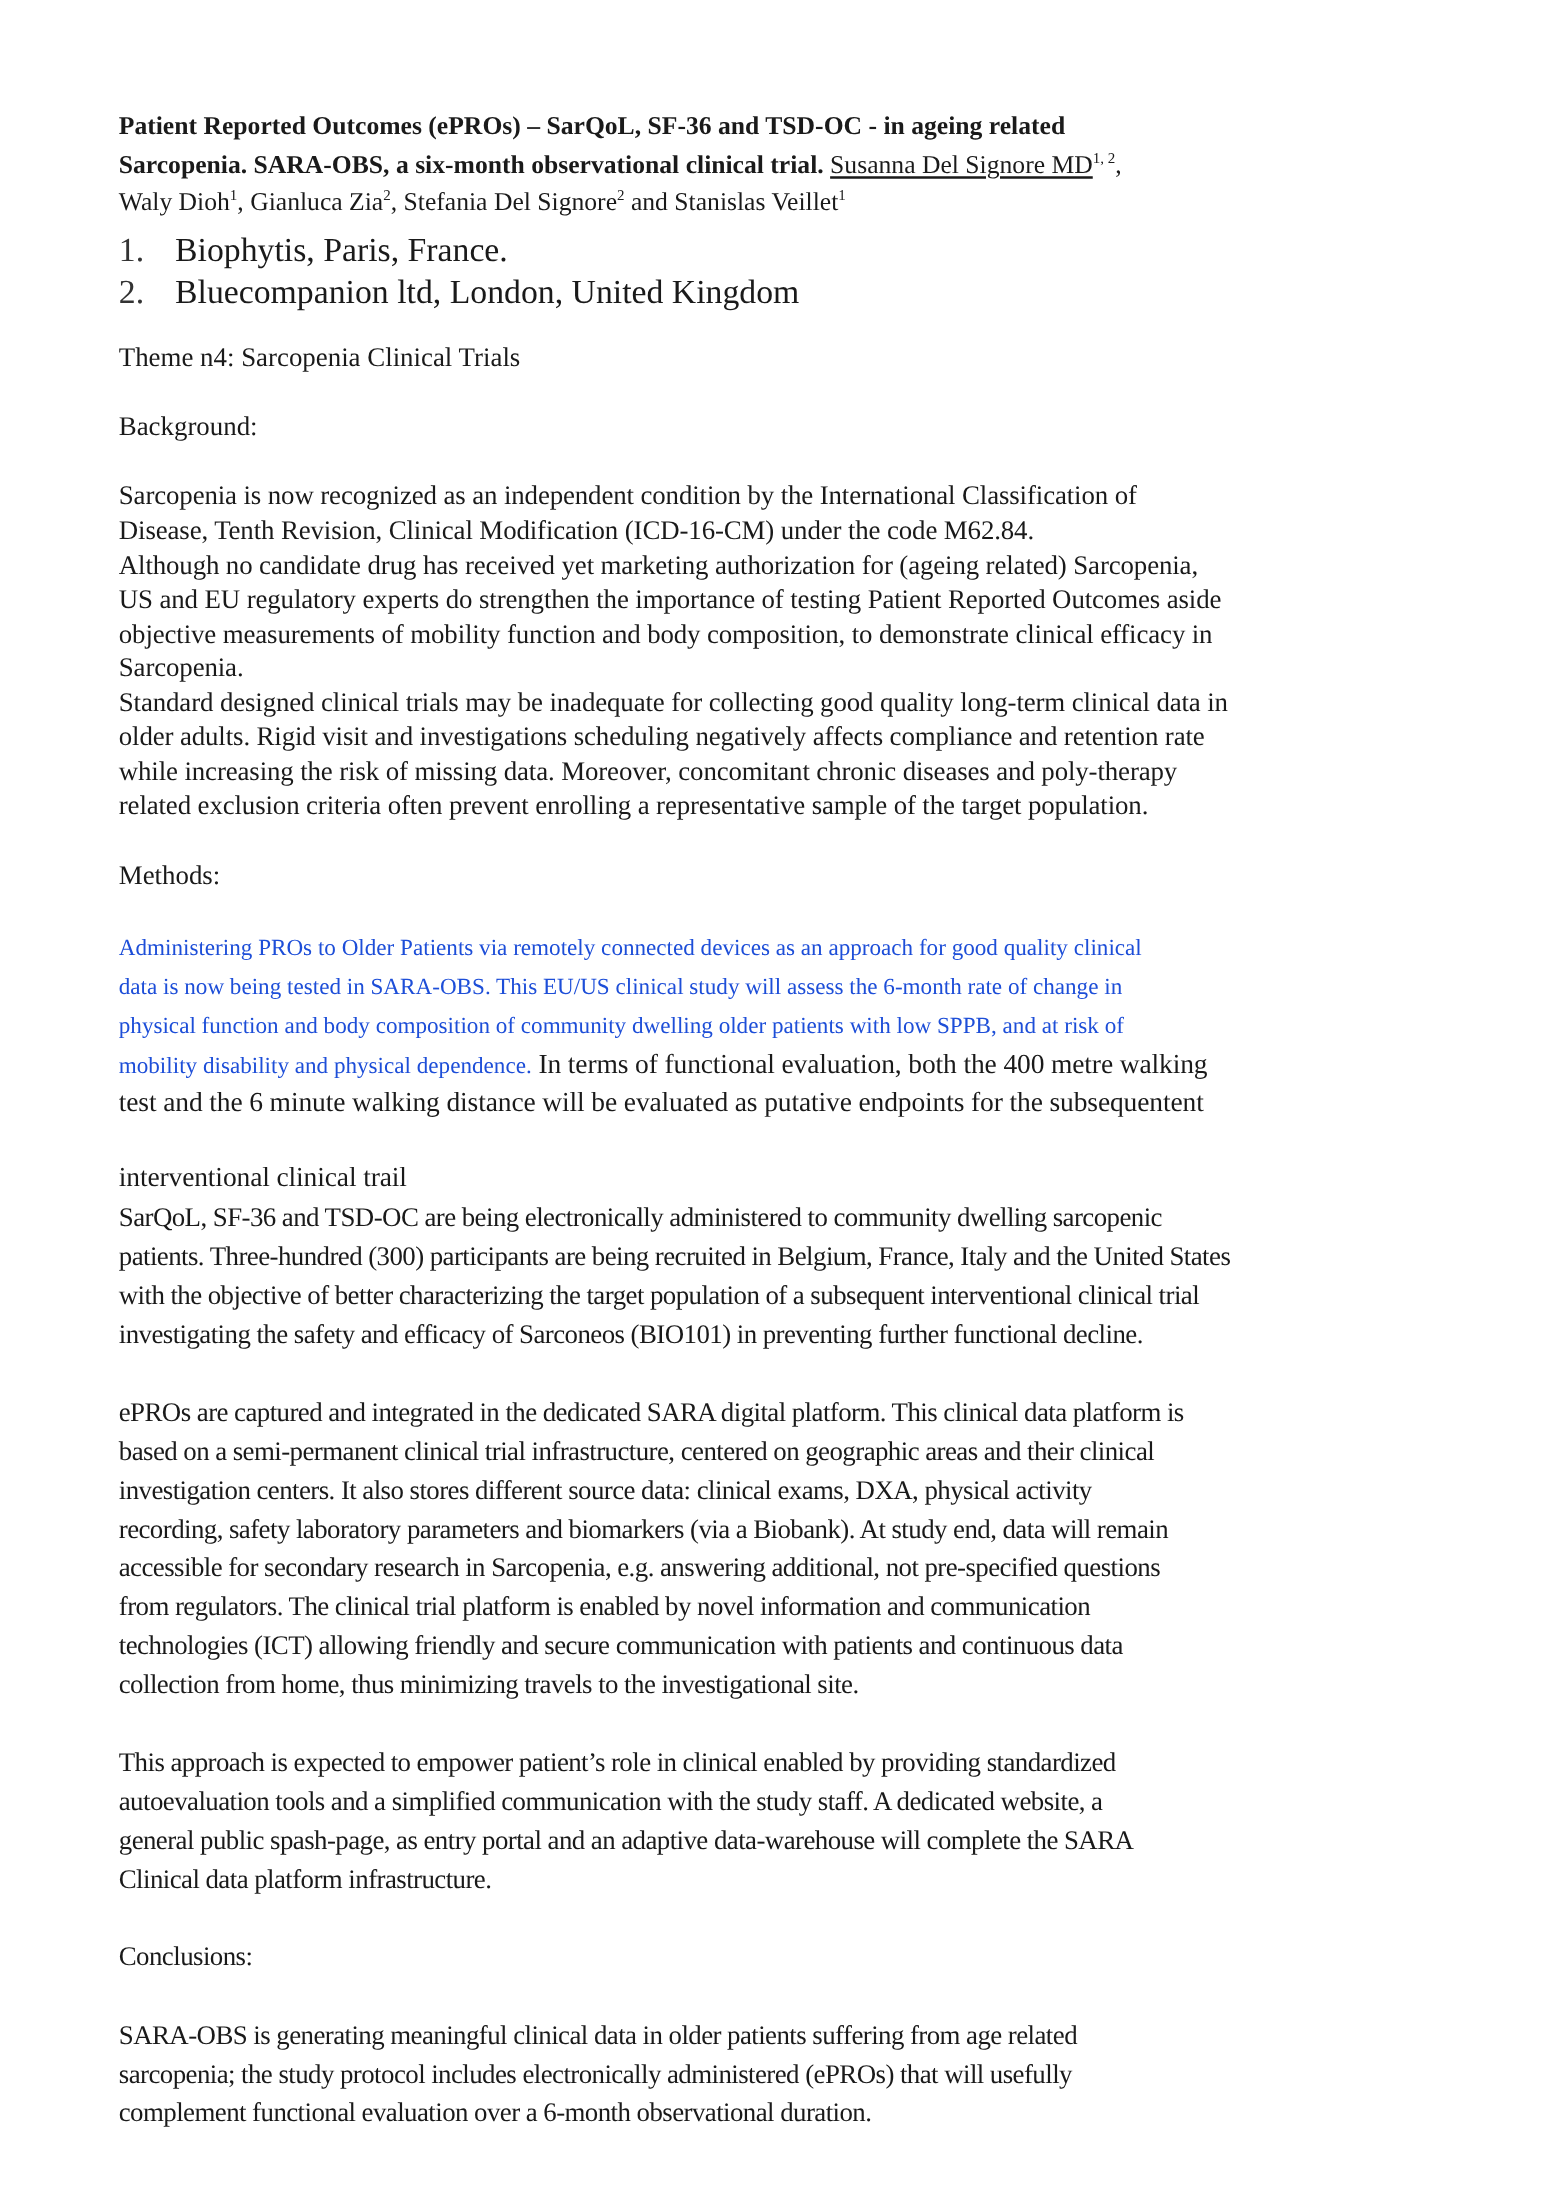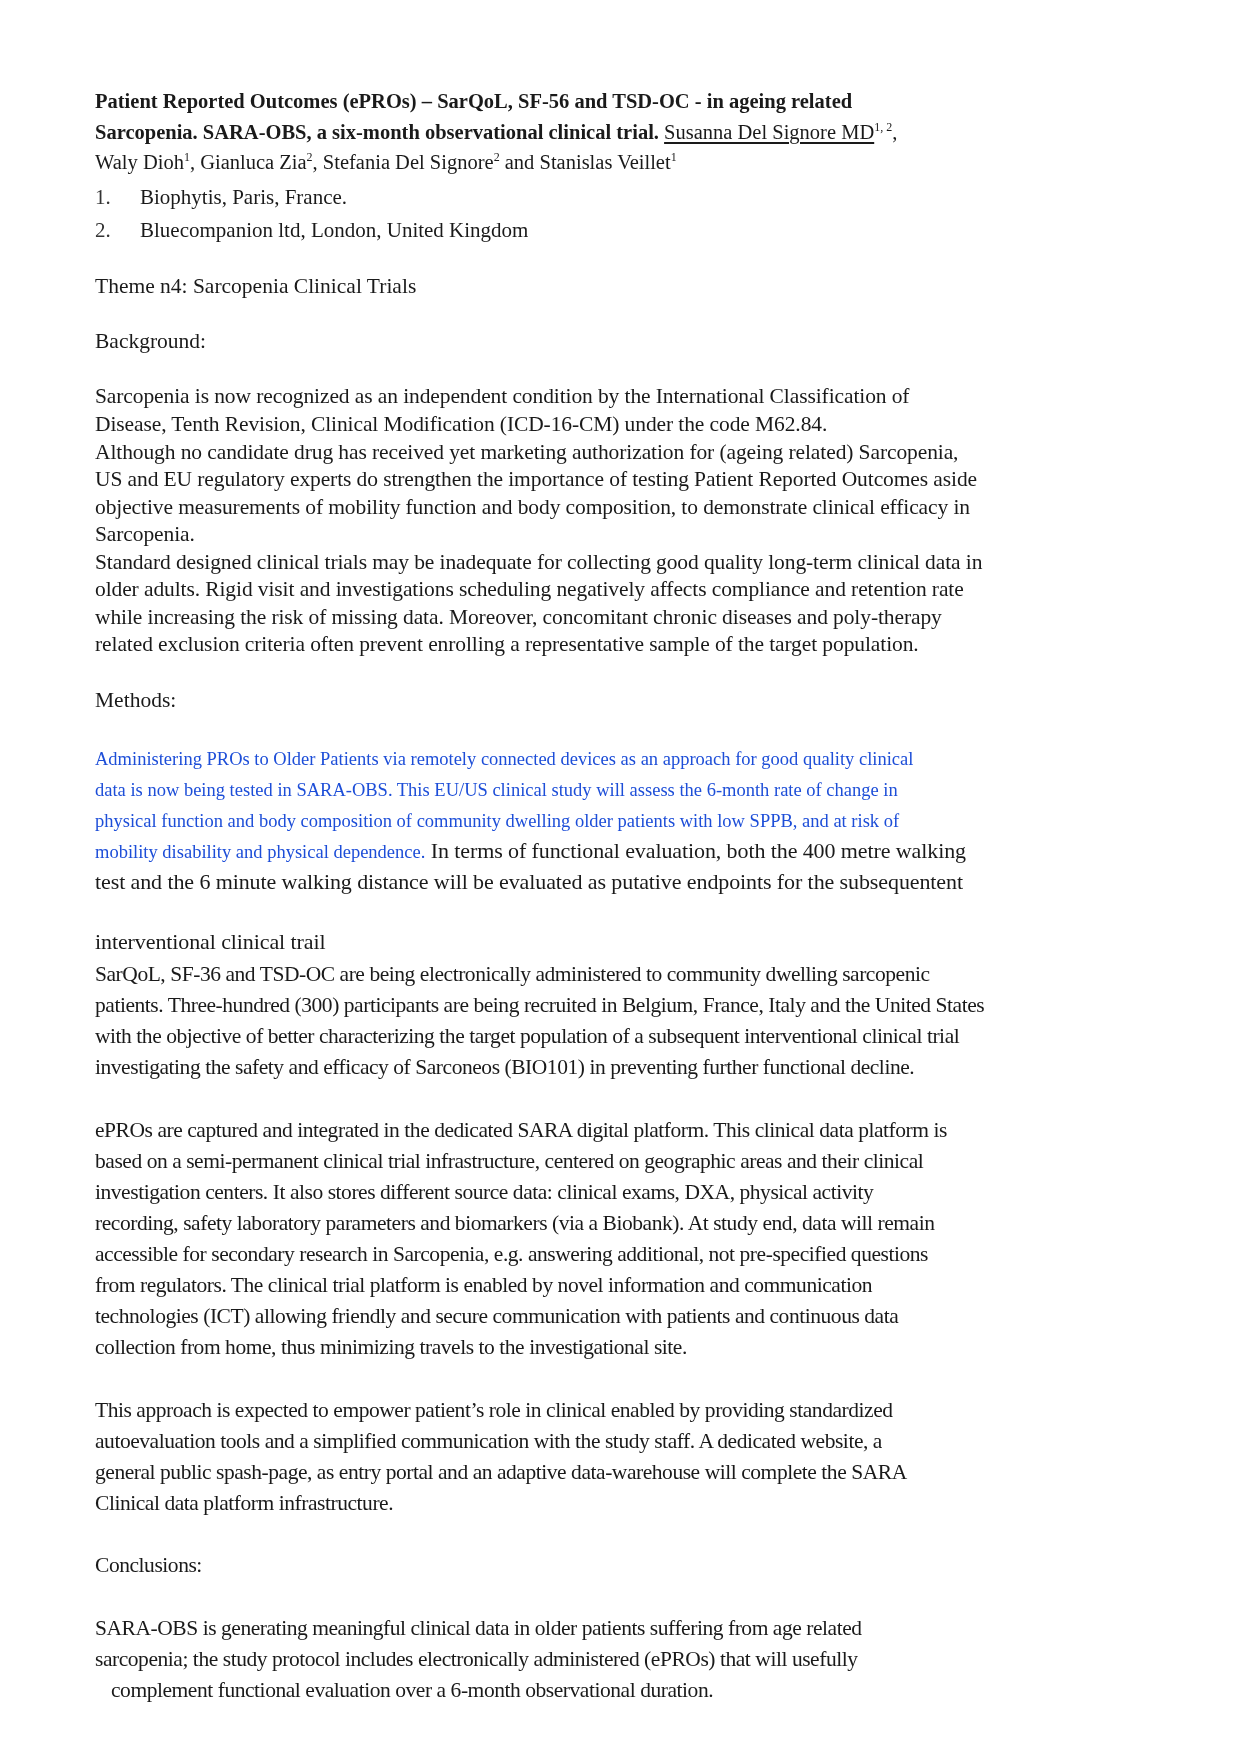--- a/index.html
+++ b/index.html
@@ -2,35 +2,35 @@
 <html><head>
 <meta charset="utf-8">
 <style>
   html, body { margin: 0; padding: 0; background: #ffffff; }
   body { width: 1240px; height: 1754px; position: relative; overflow: hidden;
          font-family: "Liberation Serif", serif; color: #1a1a1a; }
   .page { position: absolute; left: 95px; top: 0; width: 1000px; }
   .line { position: absolute; left: 0; white-space: nowrap; }
   .title { font-weight: bold; font-size: 20.5px; }
   .authors { font-size: 20.5px; }
-  .aff { font-size: 21px; }
+  .aff { font-size: 27px; }
   .aff .num { display: inline-block; width: 45px; color: #333; }
   .body22 { font-size: 21.5px; letter-spacing: -0.1px; }
   .small { font-size: 18.5px; color: #1d4ed8; }
   .cond { font-size: 21.5px; letter-spacing: -0.45px; }
   .heading { font-size: 21.5px; }
   sup { font-size: 12px; vertical-align: 8px; line-height: 0; text-align: right; }
   .u { text-decoration: underline; text-underline-offset: 3px; }
 </style>
 </head>
 <body>
 
 <div class="page">
 
-  <div class="line title" style="top:90px;">Patient Reported Outcomes (ePROs) – SarQoL, SF-56 and TSD-OC - in ageing related</div>
+  <div class="line title" style="top:90px;">Patient Reported Outcomes (ePROs) – SarQoL, SF-36 and TSD-OC - in ageing related</div>
   <div class="line title" style="top:121px;">
     <span>Sarcopenia. SARA-OBS, a six-month observational clinical trial.</span>
     <span style="font-weight:normal;"><span class="u">Susanna Del Signore MD</span><sup>1, 2</sup><span>,</span></span>
   </div>
   <div class="line authors" style="top:151px;">
     <span>Waly Dioh</span><sup>1</sup><span>, </span><span>Gianluca Zia</span><sup>2</sup><span>, </span><span>Stefania Del Signore</span><sup>2</sup><span> and </span><span>Stanislas Veillet</span><sup>1</sup>
   </div>
 
   <div class="line aff" style="top:185px;">
     <span class="num">1.</span><span>Biophytis, Paris, France.</span>
@@ -90,16 +90,16 @@
     <div class="line cond" style="top:1398px;">This approach is expected to empower patient’s role in clinical enabled by providing standardized</div>
     <div class="line cond" style="top:1429px;">autoevaluation tools and a simplified communication with the study staff. A dedicated website, a</div>
     <div class="line cond" style="top:1460px;">general public spash-page, as entry portal and an adaptive data-warehouse will complete the SARA</div>
     <div class="line cond" style="top:1491px;">Clinical data platform infrastructure.</div>
   </div>
 
   <div class="line cond" style="top:1553px;">Conclusions:</div>
   <div>
     <div class="line cond" style="top:1616px;">SARA-OBS is generating meaningful clinical data in older patients suffering from age related</div>
     <div class="line cond" style="top:1647px;">sarcopenia; the study protocol includes electronically administered (ePROs) that will usefully</div>
-    <div class="line cond" style="top:1678px;margin-left:16px;">complement functional evaluation over a 6-month observational duration.</div>
+    <div class="line cond" style="top:1678px;">complement functional evaluation over a 6-month observational duration.</div>
   </div>
 
 </div>
 
 </body></html>

